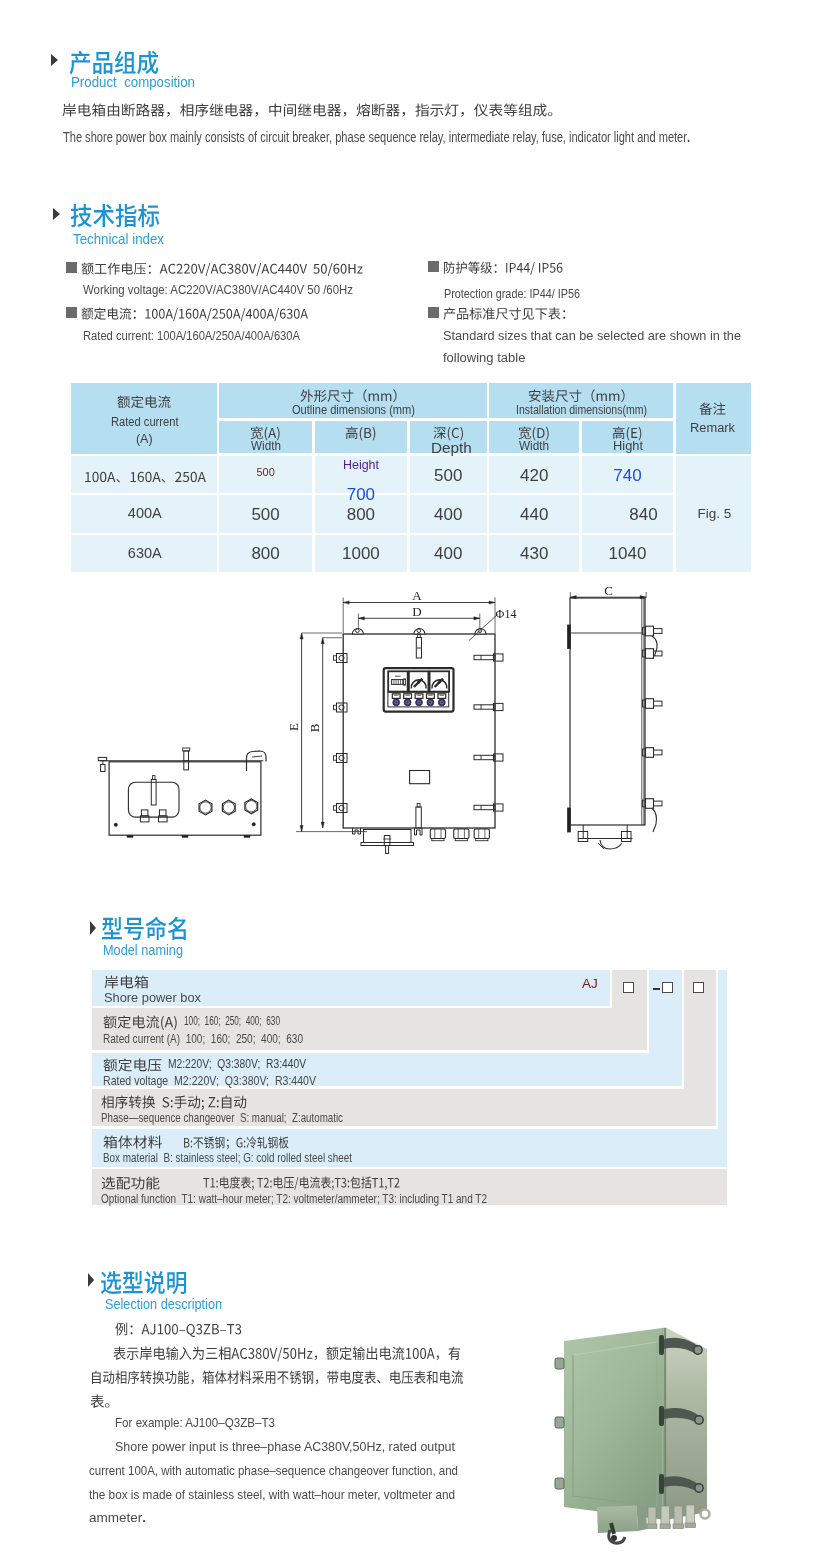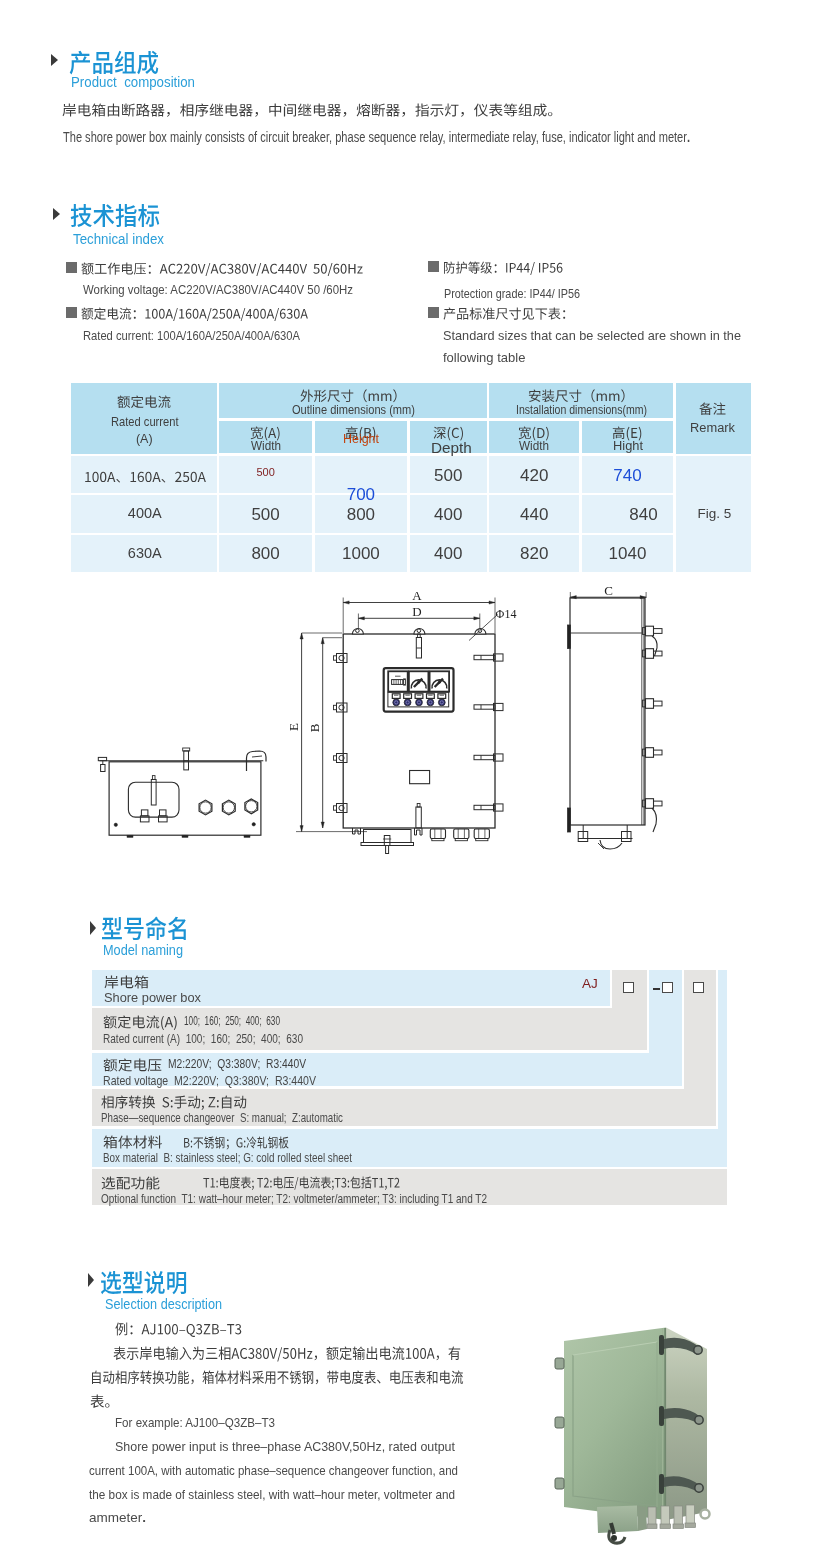--- a/index.html
+++ b/index.html
@@ -146,21 +146,21 @@
 <svg class="abs" style="left:250.2px;top:425.5px;overflow:visible" width="33" height="16">
     <path fill="#3f3f3f" d="M7.1 9.3V11.5C7.1 12.5 7.4 12.8 8.8 12.8C9.1 12.8 11.0 12.8 11.3 12.8C12.5 12.8 12.9 12.3 13.0 10.3C12.7 10.2 12.3 10.0 12.1 9.9C12.0 11.7 11.9 11.9 11.2 11.9C10.8 11.9 9.2 11.9 8.9 11.9C8.2 11.9 8.1 11.8 8.1 11.5V9.3ZM6.0 7.6V8.7C6.0 9.8 5.6 11.3 0.6 12.3C0.8 12.5 1.1 12.9 1.2 13.2C6.4 11.9 7.0 10.1 7.0 8.7V7.6ZM2.7 6.3V10.5H3.7V7.1H9.7V10.4H10.8V6.3ZM5.8 0.7C6.0 1.0 6.2 1.4 6.3 1.7H1.0V4.2H2.0V2.6H11.5V4.2H12.5V1.7H7.6C7.4 1.3 7.1 0.8 6.9 0.4ZM8.1 3.1V4.0H5.5V3.1H4.4V4.0H2.3V4.8H4.4V5.8H5.5V4.8H8.1V5.8H9.1V4.8H11.2V4.0H9.1V3.1Z M16.7 14.5 17.5 14.2C16.3 12.3 15.8 10.0 15.8 7.7C15.8 5.4 16.3 3.1 17.5 1.2L16.7 0.8C15.5 2.9 14.7 5.0 14.7 7.7C14.7 10.3 15.5 12.5 16.7 14.5Z M18.1 11.9H19.4L20.3 8.9H23.9L24.9 11.9H26.2L22.9 2.0H21.5ZM20.6 7.9 21.1 6.3C21.5 5.2 21.8 4.2 22.1 3.0H22.2C22.5 4.1 22.8 5.2 23.2 6.3L23.6 7.9Z M27.6 14.5C28.8 12.5 29.6 10.3 29.6 7.7C29.6 5.0 28.8 2.9 27.6 0.8L26.8 1.2C28.0 3.1 28.6 5.4 28.6 7.7C28.6 10.0 28.0 12.3 26.8 14.2Z"></path>
   </svg>
 
 <div class="abs fit" style="left:250.6px;top:439.9px;font-size:12.5px;line-height:1;color:#3f3f3f;white-space:nowrap;transform:scaleX(0.9389);transform-origin:0 50%;">Width</div>
 
 <svg class="abs" style="left:345.2px;top:425.5px;overflow:visible" width="33" height="16">
     <path fill="#3f3f3f" d="M3.9 4.3H9.7V5.6H3.9ZM2.8 3.6V6.3H10.8V3.6ZM6.0 0.7 6.3 1.9H0.8V2.8H12.6V1.9H7.5C7.3 1.5 7.1 0.9 6.9 0.5ZM1.3 7.1V12.9H2.3V7.9H11.2V11.9C11.2 12.0 11.1 12.1 11.0 12.1C10.8 12.1 10.2 12.1 9.6 12.1C9.7 12.3 9.9 12.6 9.9 12.9C10.8 12.9 11.4 12.9 11.7 12.7C12.1 12.6 12.2 12.4 12.2 11.9V7.1ZM3.8 8.7V12.2H4.8V11.5H9.5V8.7ZM4.8 9.5H8.6V10.7H4.8Z M16.7 14.5 17.5 14.2C16.3 12.3 15.8 10.0 15.8 7.7C15.8 5.4 16.3 3.1 17.5 1.2L16.7 0.8C15.5 2.9 14.7 5.0 14.7 7.7C14.7 10.3 15.5 12.5 16.7 14.5Z M19.4 11.9H22.6C24.8 11.9 26.3 10.9 26.3 9.0C26.3 7.6 25.5 6.8 24.3 6.6V6.5C25.2 6.3 25.8 5.4 25.8 4.4C25.8 2.7 24.4 2.0 22.4 2.0H19.4ZM20.7 6.2V3.0H22.2C23.7 3.0 24.5 3.4 24.5 4.6C24.5 5.6 23.8 6.2 22.1 6.2ZM20.7 10.9V7.2H22.4C24.1 7.2 25.1 7.7 25.1 8.9C25.1 10.3 24.1 10.9 22.4 10.9Z M28.3 14.5C29.5 12.5 30.3 10.3 30.3 7.7C30.3 5.0 29.5 2.9 28.3 0.8L27.5 1.2C28.7 3.1 29.2 5.4 29.2 7.7C29.2 10.0 28.7 12.3 27.5 14.2Z"></path>
   </svg>
 
-<div class="abs fit" style="left:342.9px;top:433px;font-size:12.5px;line-height:1;color:#c2410c;white-space:nowrap;transform:scaleX(0.9961);transform-origin:0 50%;">Height</div>
+<div class="abs fit" style="left:342.9px;top:459px;font-size:12.5px;line-height:1;color:#4c1d95;white-space:nowrap;transform:scaleX(0.9961);transform-origin:0 50%;">Height</div>
 
 <svg class="abs" style="left:432.6px;top:425.5px;overflow:visible" width="33" height="16">
     <path fill="#3f3f3f" d="M4.4 1.3V3.7H5.3V2.2H11.5V3.7H12.4V1.3ZM6.8 3.1C6.3 4.1 5.3 5.0 4.3 5.6C4.5 5.8 4.9 6.2 5.0 6.3C6.0 5.6 7.1 4.5 7.8 3.3ZM8.9 3.5C9.9 4.3 11.0 5.5 11.5 6.3L12.3 5.7C11.7 4.9 10.6 3.8 9.7 3.0ZM1.1 1.5C1.9 1.8 2.9 2.5 3.4 2.9L3.9 2.0C3.4 1.6 2.4 1.0 1.7 0.7ZM0.5 5.1C1.3 5.5 2.4 6.1 2.9 6.6L3.4 5.7C2.9 5.3 1.8 4.7 1.0 4.4ZM0.8 12.0 1.6 12.7C2.3 11.5 3.1 9.8 3.7 8.4L3.0 7.7C2.3 9.2 1.4 11.0 0.8 12.0ZM7.8 5.6V7.1H4.3V8.0H7.2C6.4 9.5 5.1 10.8 3.6 11.4C3.8 11.6 4.1 12.0 4.3 12.2C5.7 11.5 7.0 10.2 7.8 8.6V12.9H8.9V8.6C9.7 10.1 10.9 11.4 12.1 12.2C12.3 11.9 12.6 11.6 12.9 11.4C11.6 10.7 10.3 9.4 9.5 8.0H12.4V7.1H8.9V5.6Z M16.7 14.5 17.5 14.2C16.3 12.3 15.8 10.0 15.8 7.7C15.8 5.4 16.3 3.1 17.5 1.2L16.7 0.8C15.5 2.9 14.7 5.0 14.7 7.7C14.7 10.3 15.5 12.5 16.7 14.5Z M23.2 12.1C24.4 12.1 25.4 11.5 26.2 10.6L25.5 9.8C24.9 10.5 24.2 11.0 23.2 11.0C21.3 11.0 20.1 9.4 20.1 6.9C20.1 4.4 21.4 2.9 23.2 2.9C24.1 2.9 24.7 3.3 25.3 3.8L25.9 3.0C25.4 2.4 24.4 1.8 23.2 1.8C20.7 1.8 18.8 3.7 18.8 6.9C18.8 10.2 20.7 12.1 23.2 12.1Z M28.0 14.5C29.3 12.5 30.0 10.3 30.0 7.7C30.0 5.0 29.3 2.9 28.0 0.8L27.2 1.2C28.4 3.1 29.0 5.4 29.0 7.7C29.0 10.0 28.4 12.3 27.2 14.2Z"></path>
   </svg>
 
 <div class="abs fit" style="left:431.2px;top:439.9px;font-size:15px;line-height:1;color:#3f3f3f;white-space:nowrap;transform:scaleX(1.0192);transform-origin:0 50%;">Depth</div>
 
 <svg class="abs" style="left:518.3px;top:425.5px;overflow:visible" width="34" height="16">
     <path fill="#3f3f3f" d="M7.1 9.3V11.5C7.1 12.5 7.4 12.8 8.8 12.8C9.1 12.8 11.0 12.8 11.3 12.8C12.5 12.8 12.9 12.3 13.0 10.3C12.7 10.2 12.3 10.0 12.1 9.9C12.0 11.7 11.9 11.9 11.2 11.9C10.8 11.9 9.2 11.9 8.9 11.9C8.2 11.9 8.1 11.8 8.1 11.5V9.3ZM6.0 7.6V8.7C6.0 9.8 5.6 11.3 0.6 12.3C0.8 12.5 1.1 12.9 1.2 13.2C6.4 11.9 7.0 10.1 7.0 8.7V7.6ZM2.7 6.3V10.5H3.7V7.1H9.7V10.4H10.8V6.3ZM5.8 0.7C6.0 1.0 6.2 1.4 6.3 1.7H1.0V4.2H2.0V2.6H11.5V4.2H12.5V1.7H7.6C7.4 1.3 7.1 0.8 6.9 0.4ZM8.1 3.1V4.0H5.5V3.1H4.4V4.0H2.3V4.8H4.4V5.8H5.5V4.8H8.1V5.8H9.1V4.8H11.2V4.0H9.1V3.1Z M16.7 14.5 17.5 14.2C16.3 12.3 15.8 10.0 15.8 7.7C15.8 5.4 16.3 3.1 17.5 1.2L16.7 0.8C15.5 2.9 14.7 5.0 14.7 7.7C14.7 10.3 15.5 12.5 16.7 14.5Z M19.4 11.9H22.0C24.9 11.9 26.6 10.0 26.6 6.9C26.6 3.7 24.9 2.0 21.9 2.0H19.4ZM20.7 10.9V3.0H21.8C24.1 3.0 25.3 4.4 25.3 6.9C25.3 9.4 24.1 10.9 21.8 10.9Z M28.7 14.5C29.9 12.5 30.7 10.3 30.7 7.7C30.7 5.0 29.9 2.9 28.7 0.8L27.9 1.2C29.1 3.1 29.7 5.4 29.7 7.7C29.7 10.0 29.1 12.3 27.9 14.2Z"></path>
   </svg>
@@ -200,21 +200,21 @@
 <div class="abs" style="left:534.3px;transform:translateX(-50%);top:505.7px;font-size:17px;line-height:1;color:#3f3f3f;white-space:nowrap;">440</div>
 
 <div class="abs" style="left:627.5px;transform:translateX(-50%);top:505.7px;font-size:17px;line-height:1;color:#3f3f3f;white-space:nowrap;margin-left:16px;">840</div>
 
 <div class="abs" style="left:265.6px;transform:translateX(-50%);top:545.1px;font-size:17px;line-height:1;color:#3f3f3f;white-space:nowrap;">800</div>
 
 <div class="abs" style="left:360.9px;transform:translateX(-50%);top:545.1px;font-size:17px;line-height:1;color:#3f3f3f;white-space:nowrap;">1000</div>
 
 <div class="abs" style="left:448.2px;transform:translateX(-50%);top:545.1px;font-size:17px;line-height:1;color:#3f3f3f;white-space:nowrap;">400</div>
 
-<div class="abs" style="left:534.3px;transform:translateX(-50%);top:545.1px;font-size:17px;line-height:1;color:#3f3f3f;white-space:nowrap;">820</div>
+<div class="abs" style="left:534.3px;transform:translateX(-50%);top:545.1px;font-size:17px;line-height:1;color:#3f3f3f;white-space:nowrap;">430</div>
 
 <div class="abs" style="left:627.5px;transform:translateX(-50%);top:545.1px;font-size:17px;line-height:1;color:#3f3f3f;white-space:nowrap;">1040</div>
 
 <div class="abs" style="left:714.5px;transform:translateX(-50%);top:506.8px;font-size:13.5px;line-height:1;color:#3f3f3f;white-space:nowrap;">Fig. 5</div>
 
 <svg class="abs" style="left:0;top:585px" width="830" height="300" viewBox="0 0 830 300">
 
 <rect x="343.2" y="49.0" width="151.8" height="194.0" rx="0" fill="none" stroke="#2b2b2b" stroke-width="1.3"></rect>
 
 <path d="M352.4,49 a5.5,5.5 0 0 1 11,0 z" fill="#fff" stroke="#2b2b2b" stroke-width="1.1"></path>

